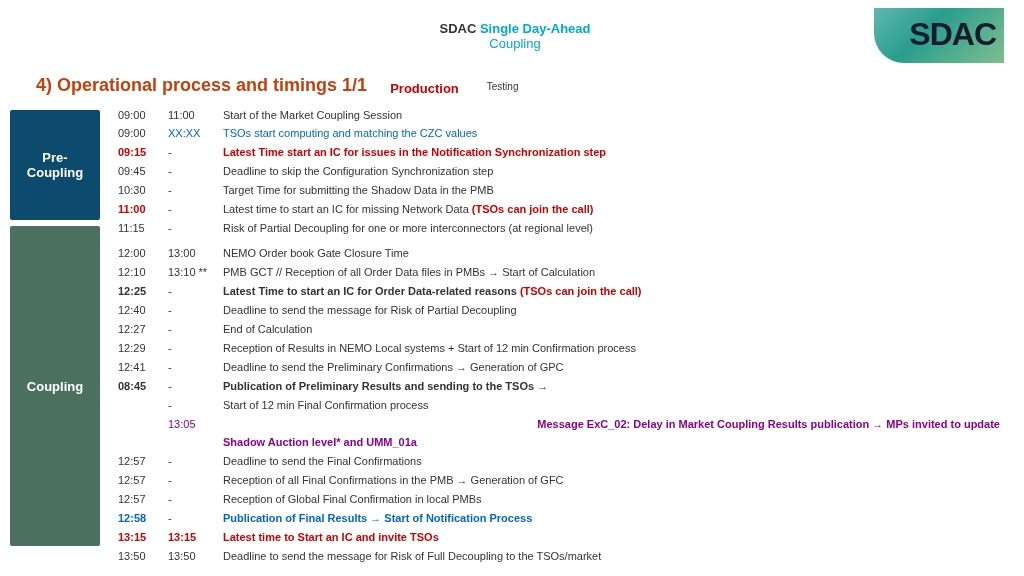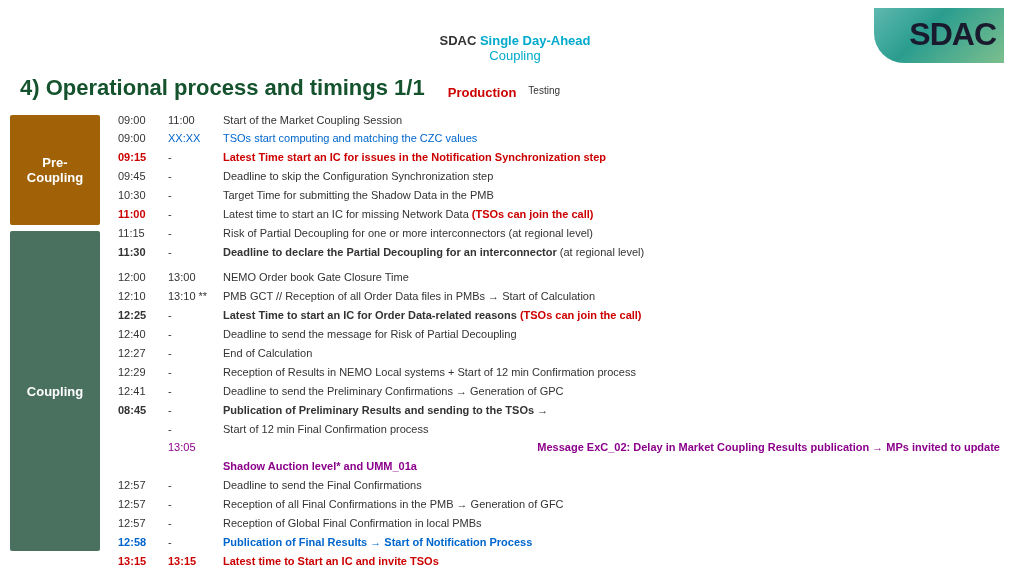--- a/index.html
+++ b/index.html
@@ -11,21 +11,21 @@
       width: 1024px;
       min-height: 576px;
       position: relative;
       overflow: hidden;
     }
 
     
     .header {
       display: flex;
       justify-content: space-between;
-      align-items: flex-end;
+      align-items: center;
       padding: 8px 20px 6px 36px;
       background: #fff;
     }
     .header-title {
       text-align: center;
       flex: 1;
     }
     .header-title .sdac-label {
       font-weight: bold;
       font-size: 13px;
@@ -34,28 +34,29 @@
     .header-title .coupling-label {
       color: #00aacc;
       font-size: 13px;
     }
 
     
     .page-title-area {
       padding: 6px 20px 4px 20px;
     }
     .page-title {
-      font-size: 22px;
-      font-weight: bold;
-      color: #14532d;
+      font-size: 18px;
+      font-weight: bold;
+      color: #c2410c;
       display: inline;
+      margin-left: 16px;
     }
     .tabs-area {
       display: inline-flex;
-      gap: 12px;
+      gap: 28px;
       margin-left: 20px;
       vertical-align: middle;
     }
     .tab-production {
       color: #cc0000;
       font-size: 13px;
       font-weight: bold;
       cursor: pointer;
     }
     .tab-testing {
@@ -83,21 +84,21 @@
       background: #5a7f8a;
       color: #fff;
       font-weight: bold;
       font-size: 13px;
       padding: 10px 12px;
       width: 90px;
       text-align: center;
       border-radius: 2px;
     }
     .sidebar-item.pre-coupling {
-      background: #a16207;
+      background: #0c4a6e;
       min-height: 110px;
       display: flex;
       align-items: center;
       justify-content: center;
     }
     .sidebar-item.coupling {
       background: #4a7060;
       min-height: 320px;
       display: flex;
       align-items: center;
@@ -187,25 +188,20 @@
       <tr>
         <td class="col-prod red bold" style="color:#cc0000;font-weight:bold;">11:00</td>
         <td class="col-test">-</td>
         <td class="col-desc">Latest time to start an IC for missing Network Data <span style="color:#cc0000;font-weight:bold;">(TSOs can join the call)</span></td>
       </tr>
       <tr>
         <td class="col-prod">11:15</td>
         <td class="col-test">-</td>
         <td class="col-desc">Risk of Partial Decoupling for one or more interconnectors (at regional level)</td>
       </tr>
-      <tr>
-        <td class="col-prod bold" style="font-weight:bold;">11:30</td>
-        <td class="col-test">-</td>
-        <td class="col-desc"><strong>Deadline to declare the Partial Decoupling for an interconnector</strong> (at regional level)</td>
-      </tr>
 
       <tr>
           <td colspan="3" style="height:6px;"></td>
         </tr>
 
       <tr>
         <td class="col-prod">12:00</td>
         <td class="col-test">13:00</td>
         <td class="col-desc">NEMO Order book Gate Closure Time</td>
       </tr>

